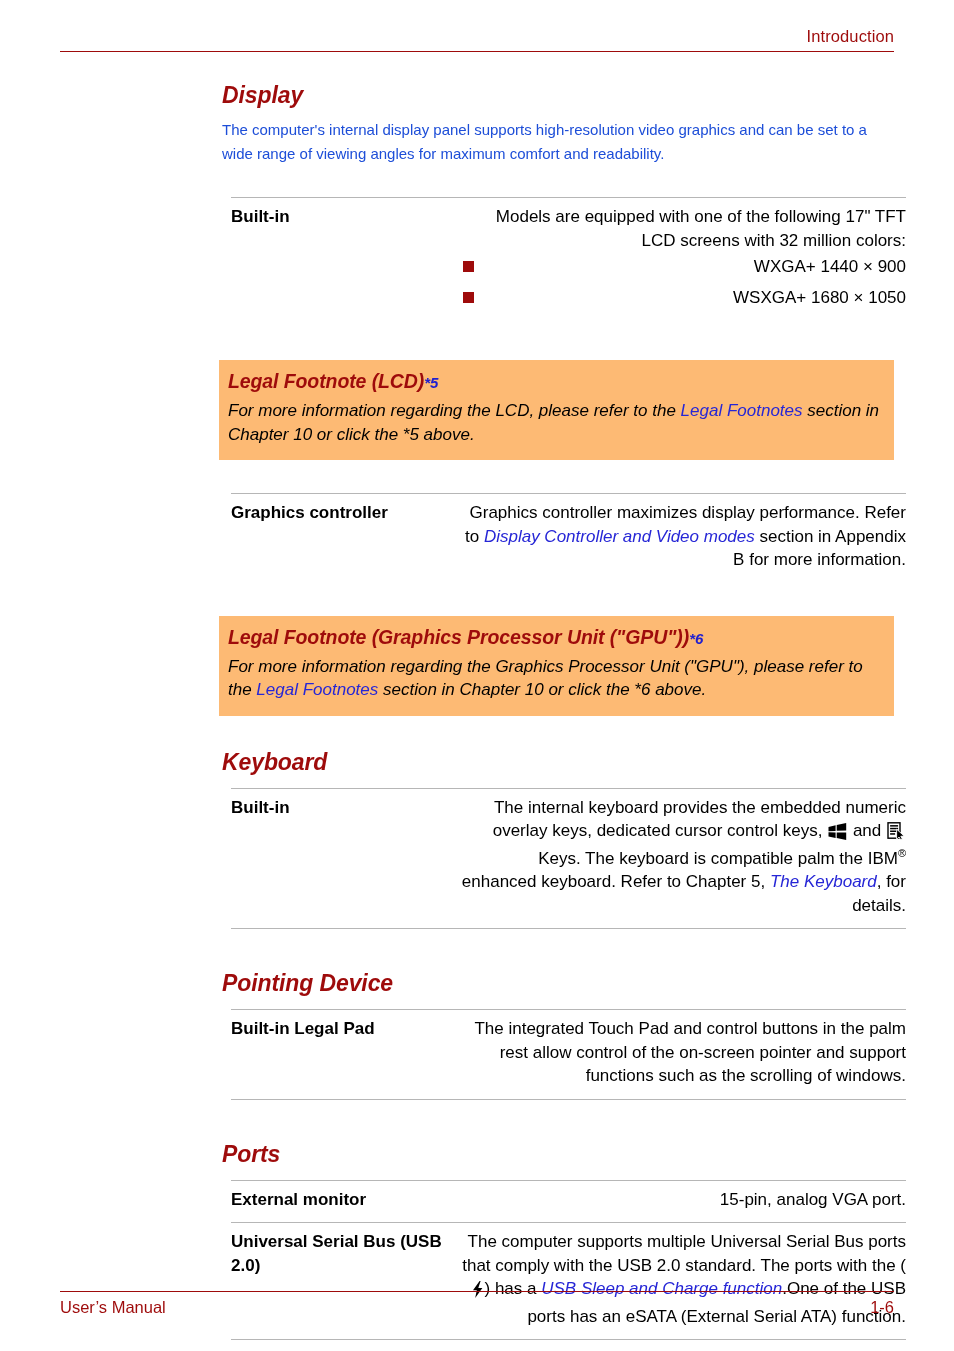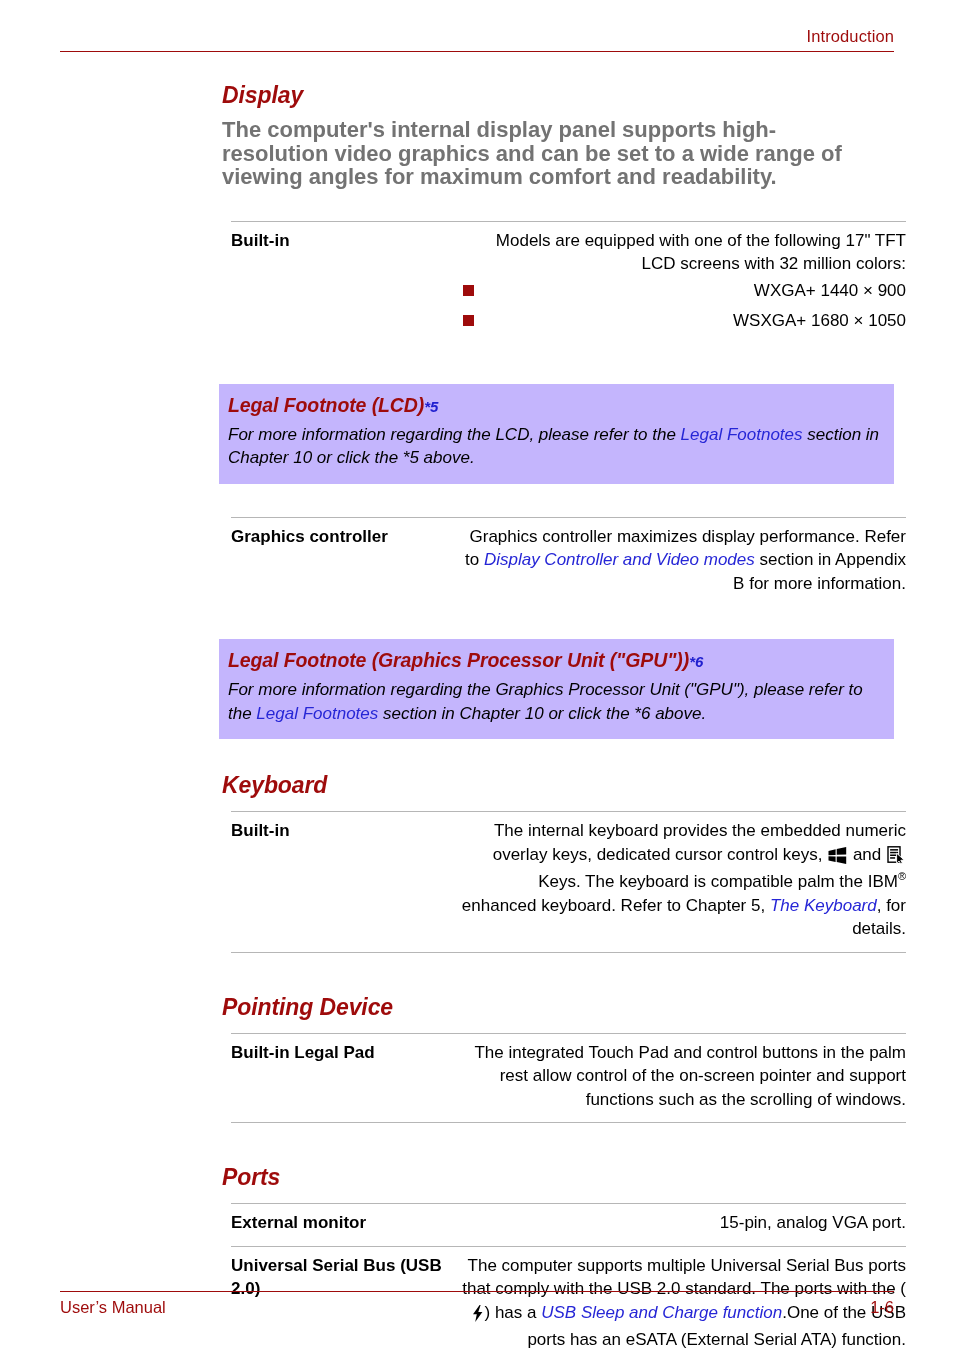--- a/index.html
+++ b/index.html
@@ -54,26 +54,25 @@
   h2.section-title {
     font-size: 23px;
     font-style: italic;
     font-weight: bold;
     color: #9e0b0b;
     margin: 0 0 9px 3px;
     letter-spacing: -0.1px;
   }
 
   p.intro {
-    font-size: 22px;
+    font-size: 15px;
     line-height: 23.5px;
     margin: 0 0 6px 3px;
-    color: #737373;
+    color: #1d4ed8;
     max-width: 660px;
-    font-weight: bold;
   }
 
   
   table.spec {
     width: 675px;
     border-collapse: collapse;
     margin: 12px;
     table-layout: fixed;
   }
   table.spec td {
@@ -96,21 +95,21 @@
     width: 446px;
     padding-right: 6px;
     text-align: right;
   }
 
   
   table.spec.nobottom tr:last-child td { border-bottom: none; }
 
   
   .footnote {
-    background: #c4b5fd;
+    background: #fdba74;
     width: 675px;
     box-sizing: border-box;
     padding: 10px 14px 14px 9px;
     margin: 0;
   }
   .footnote h3 {
     margin: 0 0 6px 0;
     font-size: 19.5px;
     font-style: italic;
     font-weight: bold;

